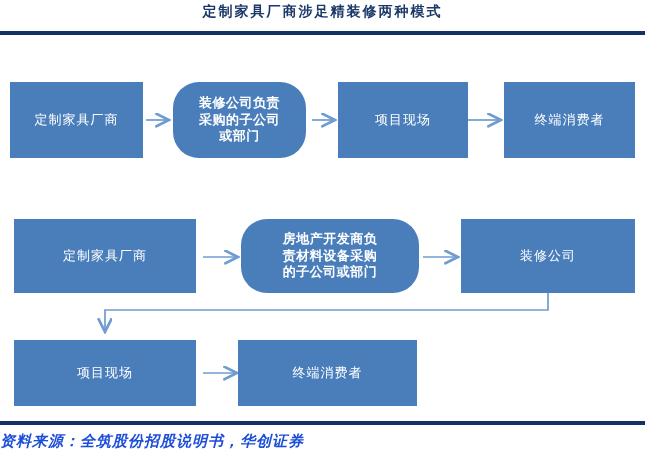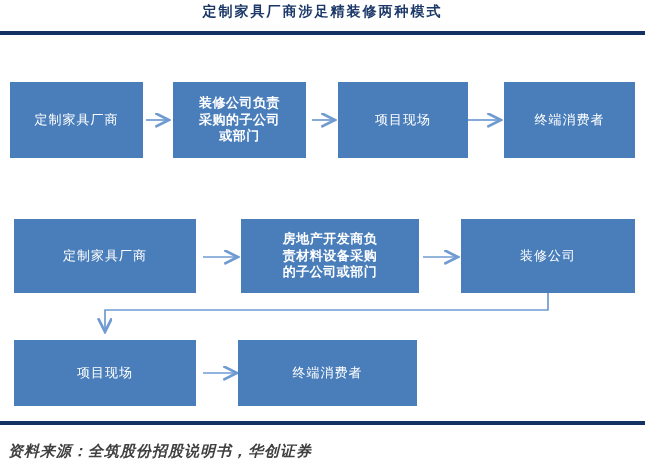--- a/index.html
+++ b/index.html
@@ -44,30 +44,29 @@
   .rule-bottom {
     position: absolute;
     left: 0;
     top: 421px;
     width: 645px;
     height: 4px;
     background: #123263;
   }
   .source-note {
     position: absolute;
-    left: 8px;
+    left: 0;
     top: 432px;
     font-size: 15px;
     font-weight: bold;
     font-style: italic;
-    color: #404040;
+    color: #1d4ed8;
     font-family: "DejaVu Serif", "Liberation Serif", serif;
     letter-spacing: 1px;
     white-space: nowrap;
-    margin-top: 10px;
   }
 
   
   .diagram {
     position: absolute;
     left: 0;
     top: 38px;
     width: 645px;
     height: 382px;
   }
@@ -84,20 +83,21 @@
     text-align: center;
     line-height: 1.28;
     font-size: 13px;
     letter-spacing: 1px;
     padding: 2px 4px;
     white-space: pre-line;
   }
   .node.multiline {
     font-weight: bold;
     letter-spacing: 0.5px;
+    border-radius: 26px;
   }
   .connector {
     position: absolute;
     left: 0;
     top: 0;
     width: 645px;
     height: 382px;
     pointer-events: none;
   }
 </style>

